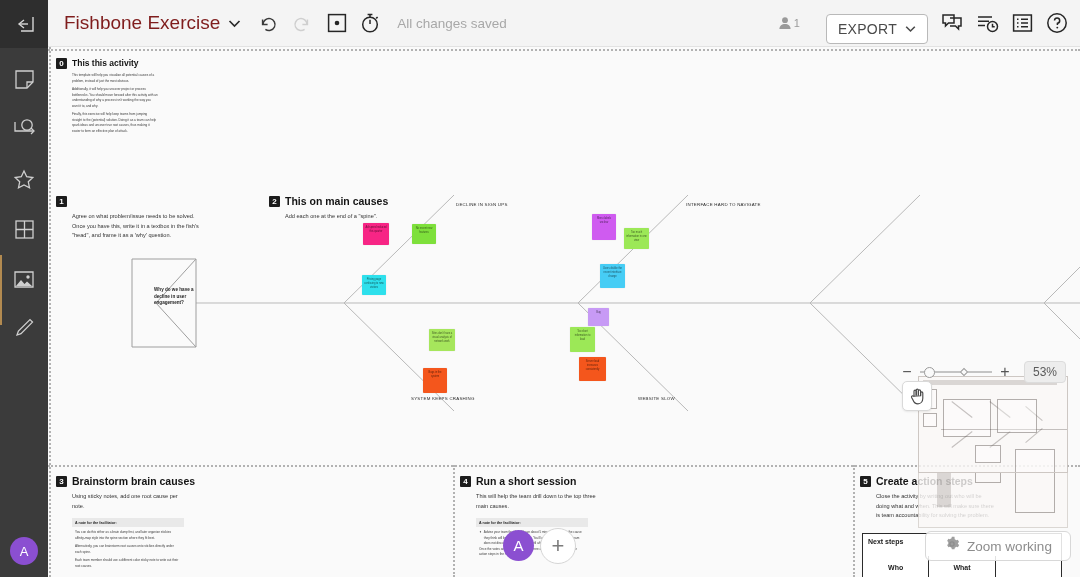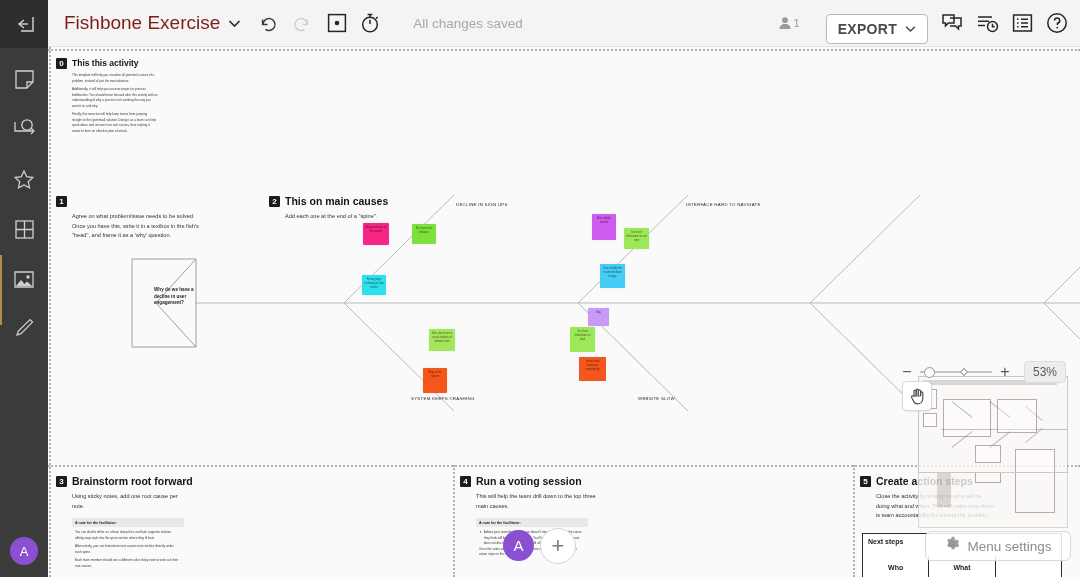--- a/index.html
+++ b/index.html
@@ -41,38 +41,38 @@
     background: #f4f4f4; border-bottom: 1px solid #e2e2e2;
     display: flex; align-items: center; padding: 0 12px 0 16px; z-index: 30;
   }
   #doc-title {
     font-size: 19px; color: #7f1d1d; font-weight: 400; white-space: nowrap;
     cursor: pointer;
   }
   #title-caret { margin-left: 8px; cursor: pointer; display:flex; align-items:center; }
   .tb-icon { margin-left: 14px; display: flex; align-items: center; cursor: pointer; }
   #save-status {
-    margin-left: 32px; font-size: 13.5px; color: #a8a8a8; white-space: nowrap;
+    margin-left: 16px; font-size: 13.5px; color: #a8a8a8; white-space: nowrap;
   }
   #tb-right { margin-left: auto; display: flex; align-items: center; }
   #people-count {
     display: flex; align-items: center; color: #9a9a9a; font-size: 11px;
     margin-right: 14px; cursor: pointer;
   }
   #people-count span { margin-left: 2px; }
   #share-btn {
     background: #f20d63; color: #fff; border: none; border-radius: 4px;
     height: 30px; padding: 0 17px 0 13px; font-size: 14.5px; font-weight: 700;
     letter-spacing: .3px; display: flex; align-items: center; cursor: pointer;
     font-family: "Liberation Sans", sans-serif;
   }
   #share-btn span { margin-left: 7px; }
   #export-btn {
     background: #fff; color: #4a4a4a; border: 1px solid #b9b9b9; border-radius: 4px;
-    height: 30px; padding: 0 11px; font-size: 14px; font-weight: 700;
+    height: 30px; padding: 0 11px; font-size: 14px; font-weight: 400;
     letter-spacing: .3px; display: flex; align-items: center; margin-left: 12px;
     cursor: pointer; font-family: "Liberation Sans", sans-serif; margin-top: 12px;
   }
   #export-btn .cv { margin-left: 8px; display:flex; }
   .tb-right-icon { margin-left: 13px; display: flex; align-items: center; cursor: pointer; }
 
   
   #canvas {
     position: absolute; left: 48px; top: 47px; width: 1032px; height: 530px;
     background: #fafafa; overflow: hidden;
@@ -456,37 +456,37 @@
       <div class="sect-head">
         <div class="sect-num">2</div>
         <div class="sect-title">This on main causes</div>
       </div>
       <div class="sect-body" style="margin-left:16px; width:140px">Add each one at the end of a "spine".</div>
     </div>
 
     <div class="sect" style="left:8px; top:428px; width:150px">
       <div class="sect-head">
         <div class="sect-num">3</div>
-        <div class="sect-title">Brainstorm root forward</div>
+        <div class="sect-title">Brainstorm brain causes</div>
       </div>
       <div class="sect-body" style="margin-left:16px; width:118px">Using sticky notes, add one root cause per note.</div>
       <div class="facil-box" style="margin-left:16px">
         <div class="facil-head">A note for the facilitator:</div>
         <div class="facil-body micro">
           <p>You can do this either as a brain dump first, and later organize stickies affinity-map style into the spine section where they fit best.</p>
           <p>Alternatively, you can brainstorm root causes onto stickies directly under each spine.</p>
           <p>Each team member should use a different color sticky note to write out their root causes.</p>
         </div>
       </div>
     </div>
 
     <div class="sect" style="left:412px; top:428px; width:160px">
       <div class="sect-head">
         <div class="sect-num">4</div>
-        <div class="sect-title">Run a voting session</div>
+        <div class="sect-title">Run a short session</div>
       </div>
       <div class="sect-body" style="margin-left:16px; width:126px">This will help the team drill down to the top three main causes.</div>
       <div class="facil-box" style="margin-left:16px">
         <div class="facil-head">A note for the facilitator:</div>
         <div class="facil-body">
           <div class="bullet-row">
             <span class="bullet-dot">✦</span>
             <p class="micro">Advise your team that they'll have about 5 minutes to vote on the cause they think will be best to tackle first. You'll want to make sure the team does not discuss each root cause until after the voting is over.</p>
           </div>
           <p class="micro">Once the votes are in, discuss the top three as a team and write out the action steps in the next section.</p>
@@ -558,16 +558,16 @@
     <div id="zoom-pct">53%</div>
   </div>
 
   <div id="zoom-settings-tip">
     <span>
       <svg width="16" height="16" viewBox="0 0 16 16" fill="#8d8d8d">
         <path d="M8 5.2a2.8 2.8 0 1 0 0 5.6 2.8 2.8 0 0 0 0-5.6zm0 4.2a1.4 1.4 0 1 1 0-2.8 1.4 1.4 0 0 1 0 2.8z"></path>
         <path d="M14 8c0-.4 0-.7-.1-1l1.2-.9-1.3-2.3-1.4.5a5.6 5.6 0 0 0-1.7-1L10.5.8h-2.7l-.3 1.5a5.6 5.6 0 0 0-1.7 1l-1.4-.5L3.1 5.1l1.2.9a5.8 5.8 0 0 0 0 2l-1.2.9 1.3 2.3 1.4-.5c.5.4 1.1.8 1.7 1l.3 1.5h2.7l.3-1.5c.6-.2 1.2-.6 1.7-1l1.4.5 1.3-2.3-1.2-.9c.1-.3.1-.6.1-1z" opacity=".85"></path>
       </svg>
     </span>
-    <span class="lbl">Menu settings</span>
+    <span class="lbl">Zoom working</span>
   </div>
 
 </div>
 
 </body></html>

